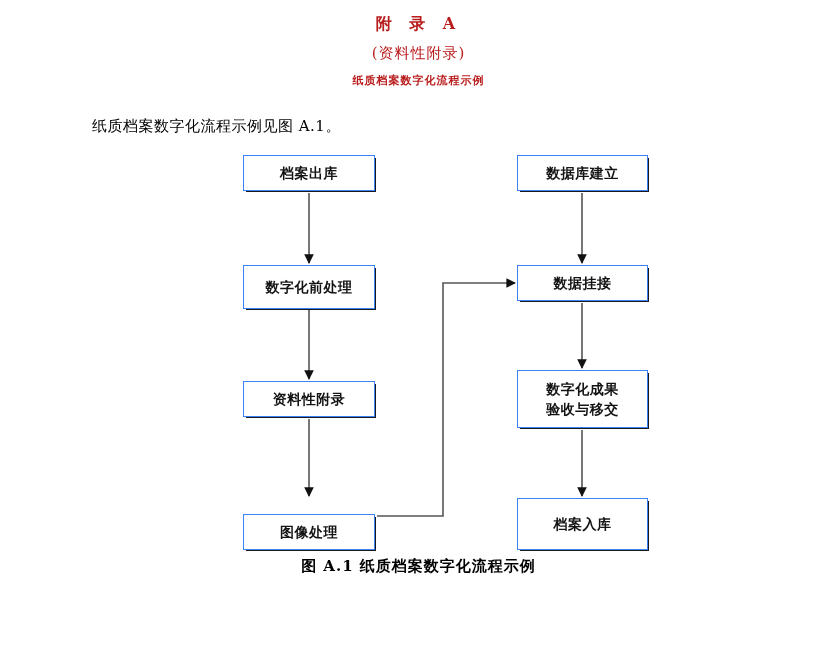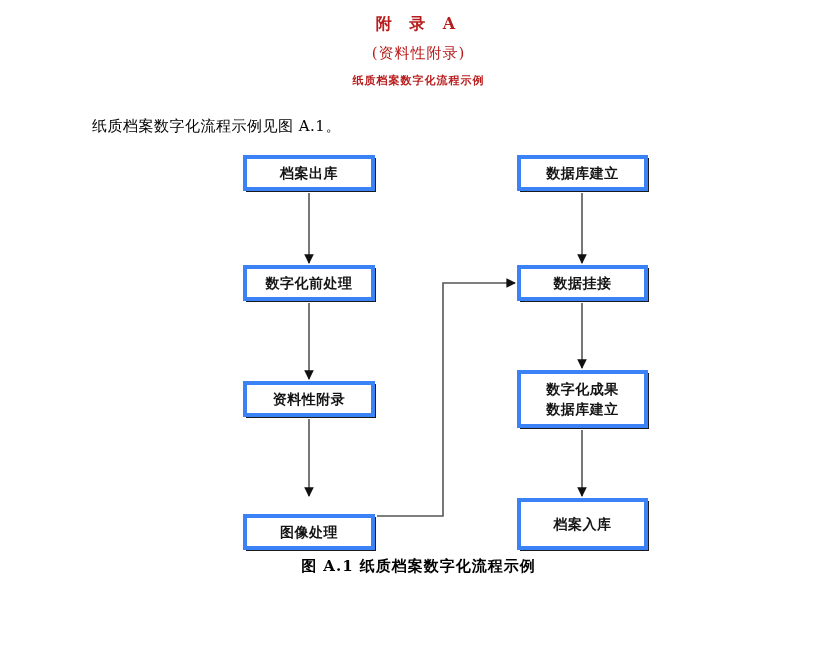--- a/index.html
+++ b/index.html
@@ -65,21 +65,21 @@
     position: absolute;
     left: 0;
     top: 0;
     width: 837px;
     height: 661px;
   }
   .node {
     position: absolute;
     box-sizing: border-box;
     background: #ffffff;
-    border: 4px solid #3b82f6;
+    border: 1px solid #3b82f6;
     box-shadow: 2px 2px 0 -1px #1a1a1a;
     display: flex;
     align-items: center;
     justify-content: center;
     text-align: center;
     font-family: "DejaVu Serif", "Liberation Serif", serif;
     font-size: 14px;
     font-weight: bold;
     color: #141414;
     line-height: 1.45;
@@ -121,30 +121,30 @@
       <line x1="582" y1="193" x2="582" y2="263"></line>
       <line x1="582" y1="303" x2="582" y2="368"></line>
       <line x1="582" y1="430" x2="582" y2="496"></line>
 
       <path d="M 377 516 L 443 516 L 443 283 L 515 283"></path>
     </g>
   </svg>
 
   <div class="node" style="left:243px; top:155px; width:132px; height:36px;">档案出库</div>
 
-  <div class="node" style="left:243px; top:265px; width:132px; height:36px;">数字化前处理</div>
+  <div class="node" style="left:243px; top:265px; width:132px; height:44px;">数字化前处理</div>
 
   <div class="node" style="left:243px; top:381px; width:132px; height:36px;">资料性附录</div>
 
   <div class="node" style="left:243px; top:498px; width:132px; height:36px;margin-top:16px;">图像处理</div>
 
   <div class="node" style="left:517px; top:265px; width:131px; height:36px;">数据挂接</div>
 
   <div class="node" style="left:517px; top:155px; width:131px; height:36px;">数据库建立</div>
 
   <div class="node" style="left:517px; top:370px; width:131px; height:58px;">数字化成果
-数据库建立</div>
+验收与移交</div>
 
   <div class="node" style="left:517px; top:498px; width:131px; height:52px;">档案入库</div>
 
 </div>
 
 <div id="figure-caption">图 A.1  纸质档案数字化流程示例</div>
 
 </body></html>

